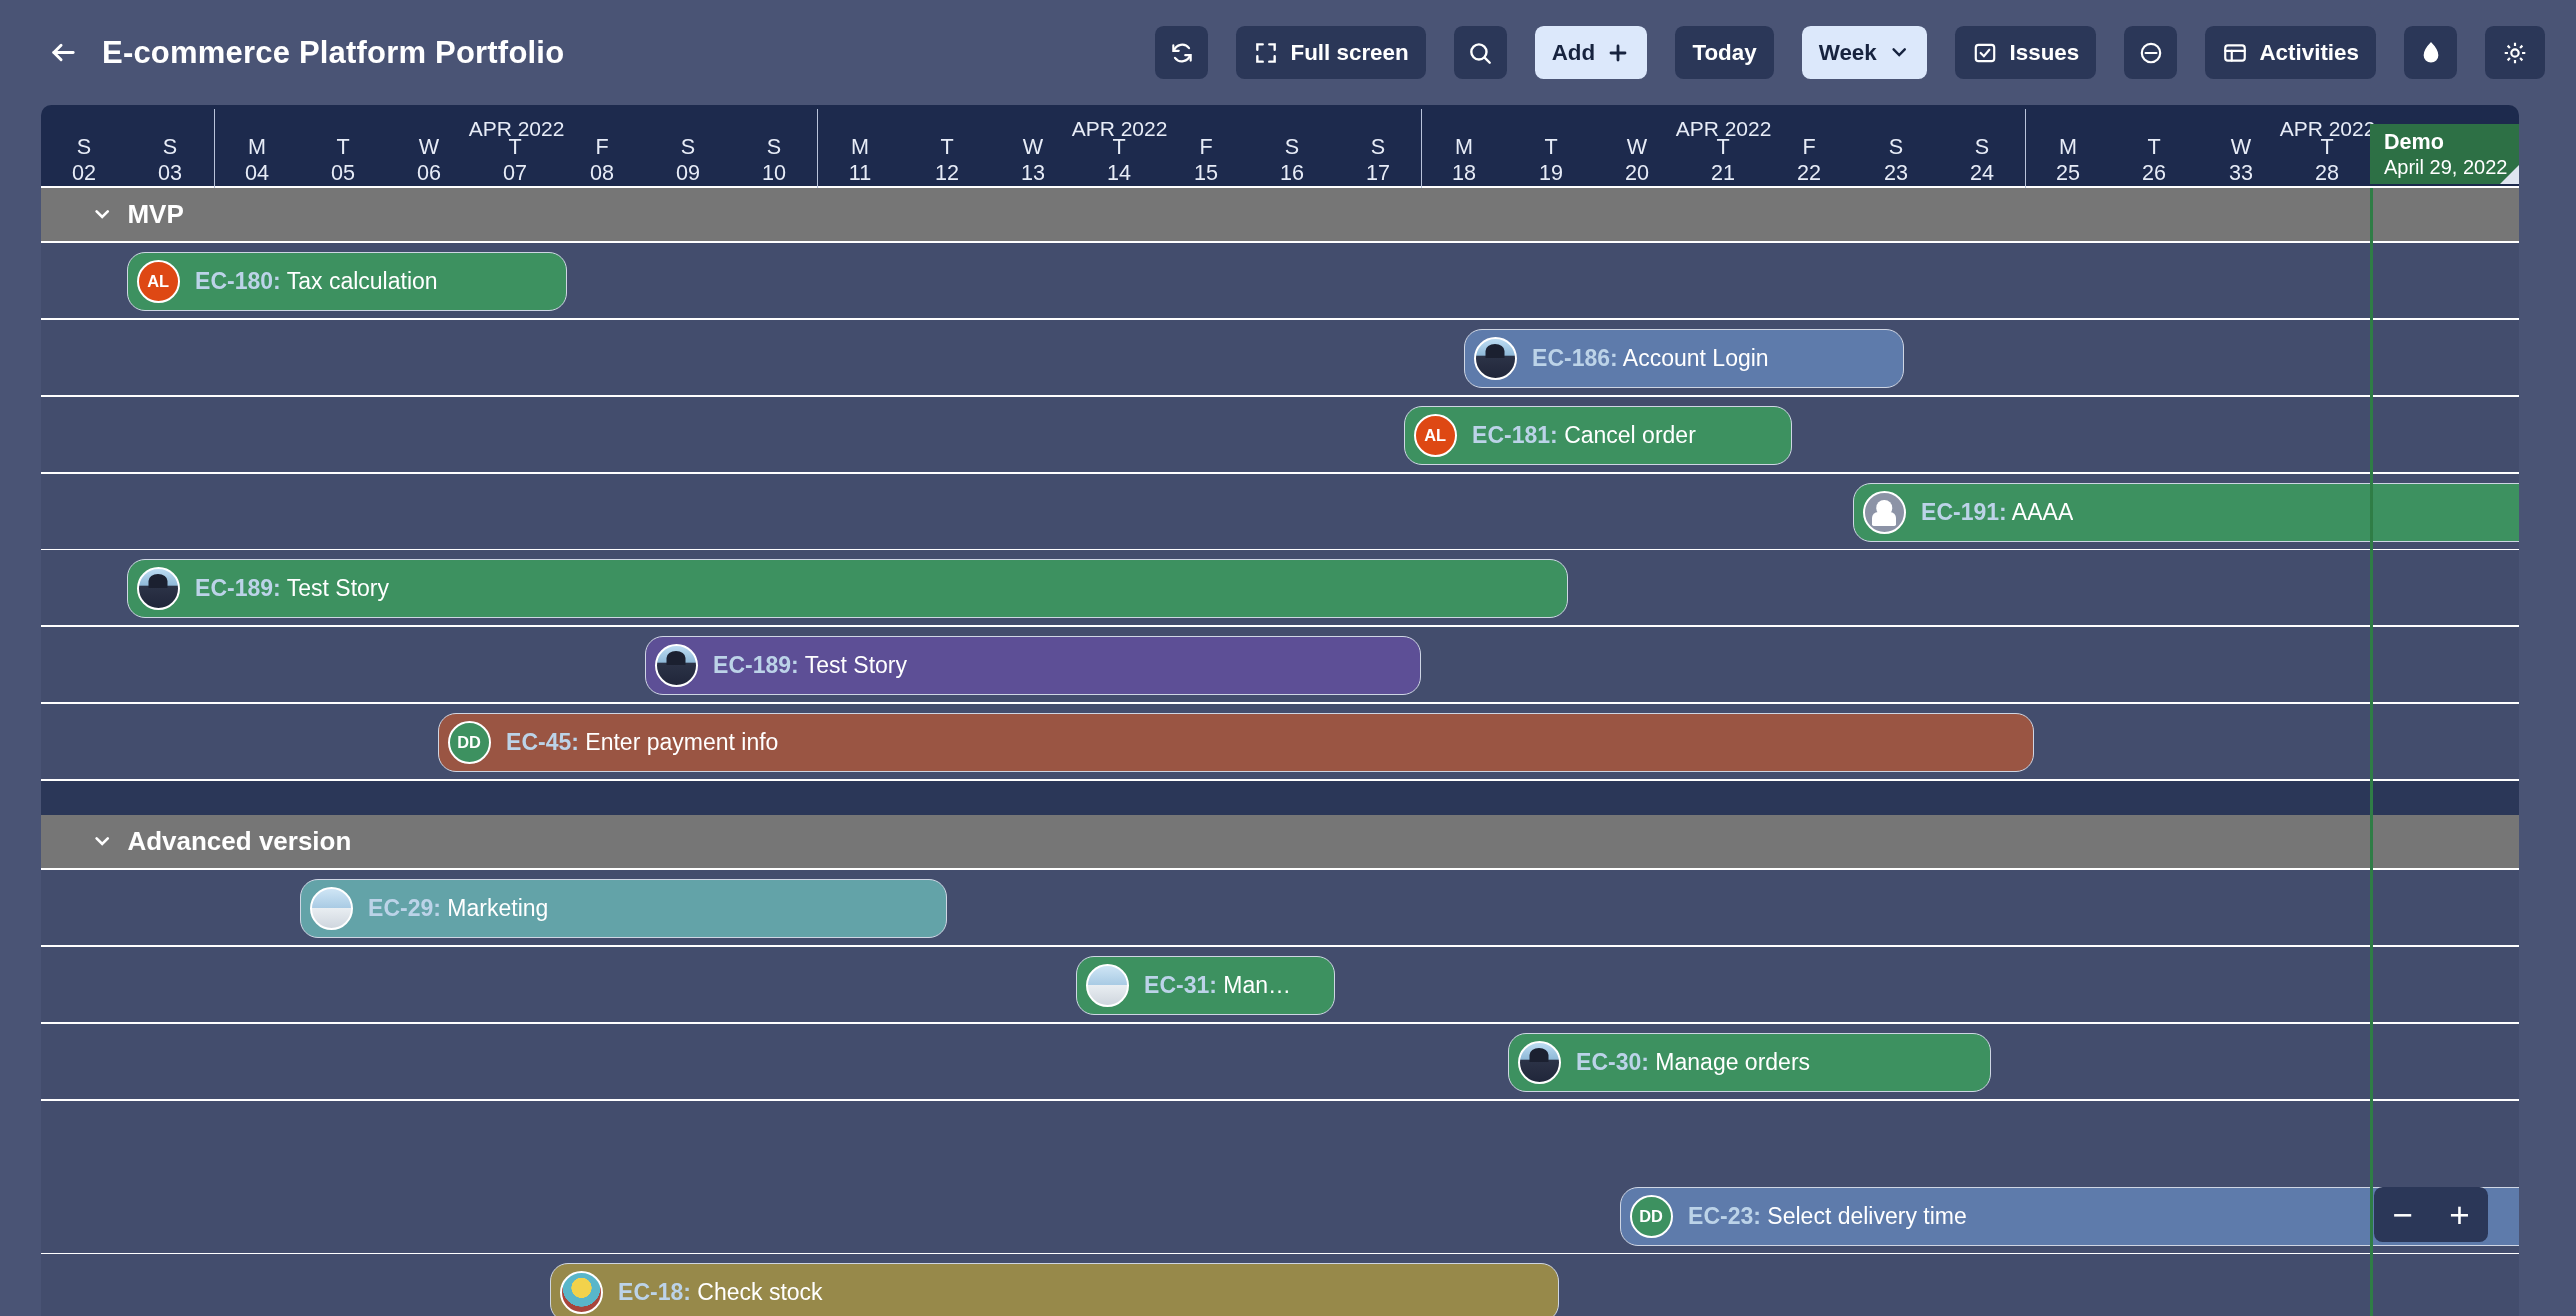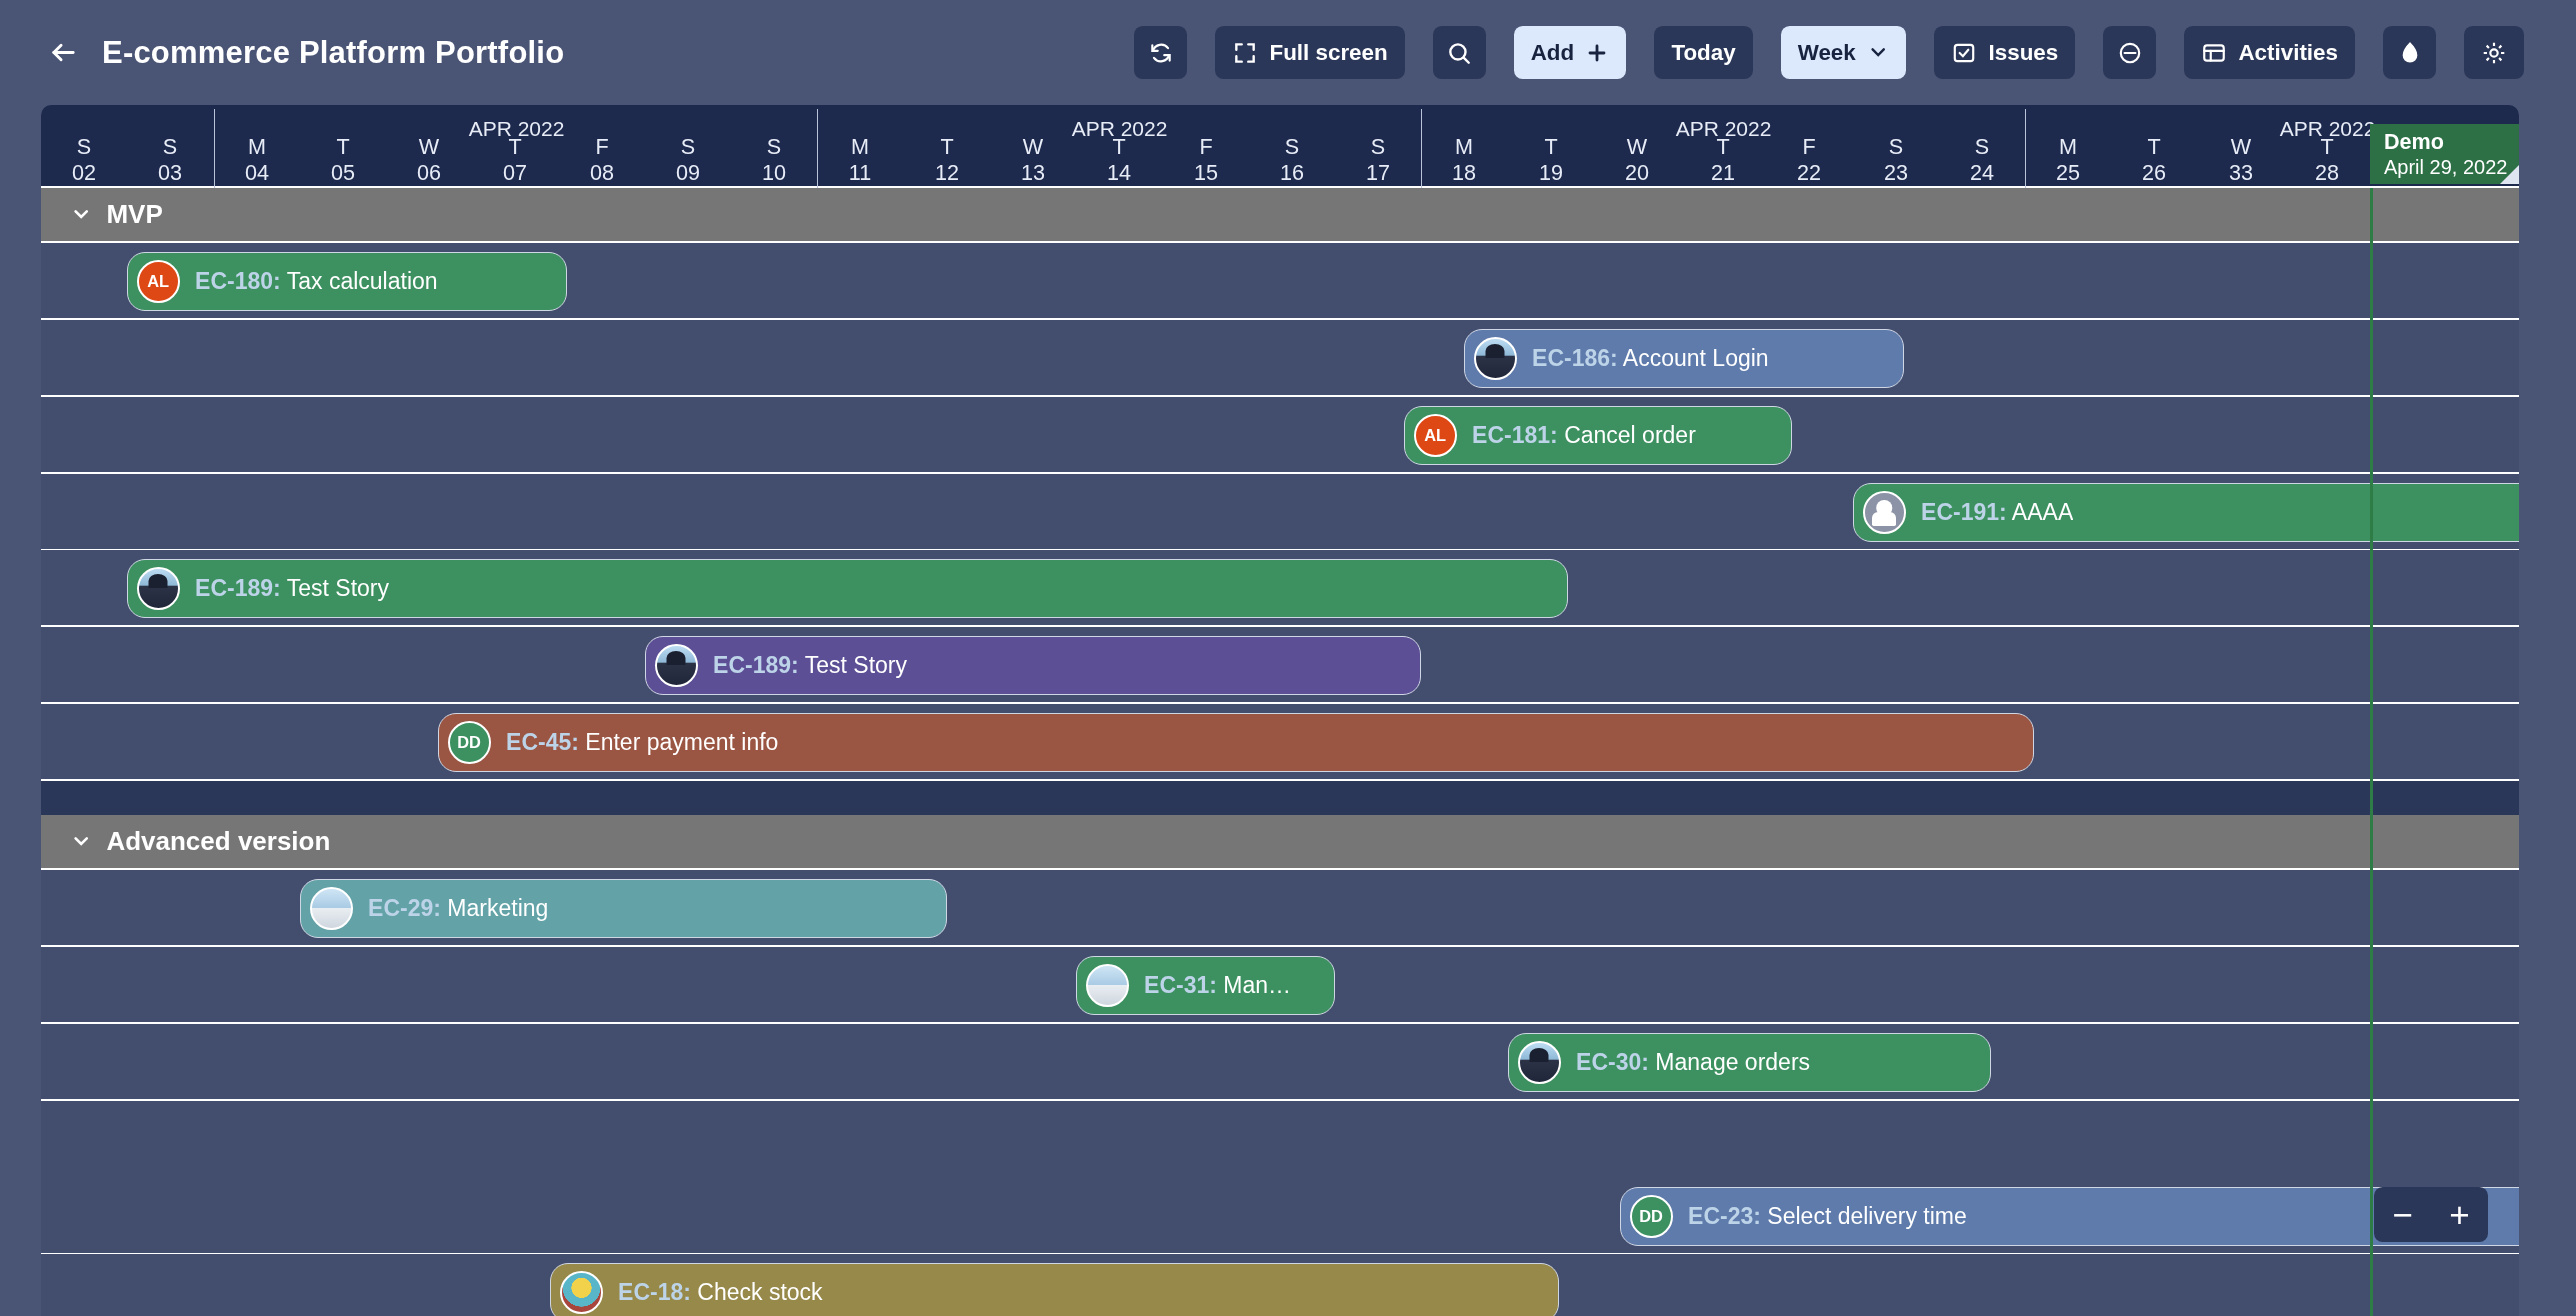--- a/index.html
+++ b/index.html
@@ -18,21 +18,21 @@
   .back-btn {
     margin-left: 43px; width: 40px; height: 40px;
     display: flex; align-items: center; justify-content: center;
     color: #fff; cursor: pointer;
   }
   .page-title {
     margin-left: 19px; color: #ffffff; font-size: 31px; font-weight: bold;
     letter-spacing: 0.2px; white-space: nowrap;
   }
   .toolbar {
-    margin-left: auto; margin-right: 52px;
+    margin-left: auto; margin-right: 31px;
     display: flex; align-items: flex-start; gap: 28px;
   }
   .tb {
     height: 53px; border-radius: 8.6px; background: #2b3758;
     color: #ffffff; font-size: 22.4px; font-weight: bold;
     display: flex; align-items: center; justify-content: center; gap: 11.2px;
     padding: 0 17px; cursor: pointer; white-space: nowrap;
   }
   .tb.icon-only { width: 53px; padding: 0; }
   .tb.light { background: #dce8fb; color: #17233f; }
@@ -86,21 +86,21 @@
   
   .body { position: relative; height: 1126px; }
   .row {
     position: absolute; left: 0; width: 100%;
     border-bottom: 2.6px solid #ffffff;
     background: #434d6d;
   }
   .row.plain { background: #434d6d; border-bottom: 2.6px solid #ffffff; }
   .row.group {
     background: #767676;
-    display: flex; align-items: center;
+    display: flex; align-items: center; padding-left: 21px;
   }
   .row.spacer { background: #2b3758; border-bottom: none; }
   .group-label {
     margin-left: 29px; color: #ffffff; font-size: 26px; font-weight: bold;
     display: flex; align-items: center; gap: 14px;
   }
 
   
   .bar {
     position: absolute; height: 59px; border-radius: 18px;

